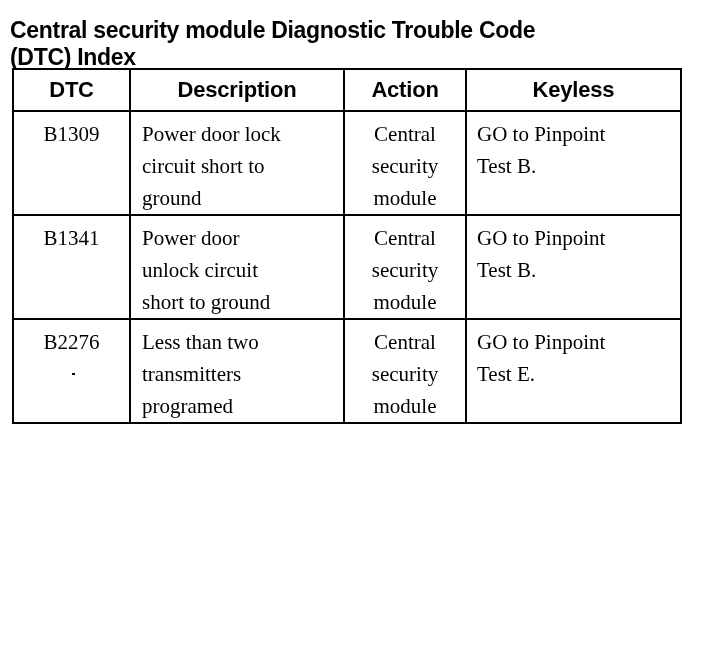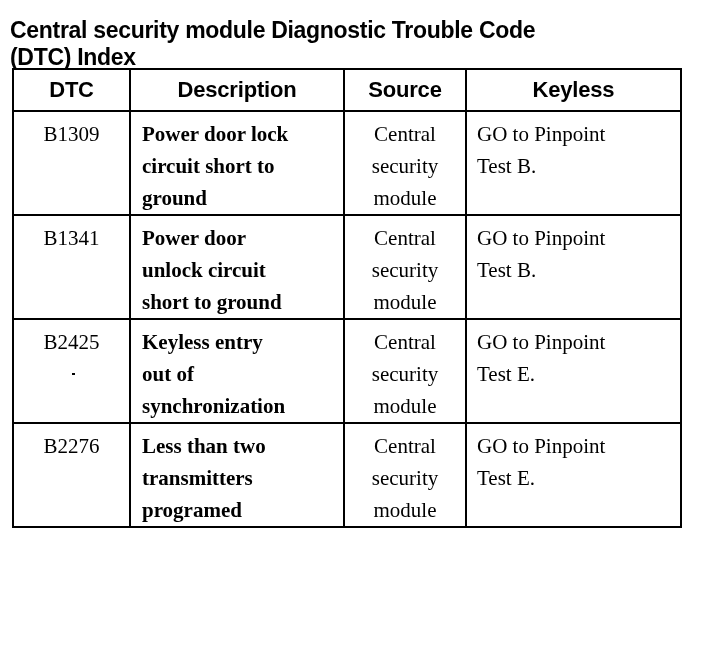--- a/index.html
+++ b/index.html
@@ -87,21 +87,20 @@
   }
 
   .cell-dtc .cell-inner {
     text-align: center;
     letter-spacing: 0px;
   }
   .cell-desc .cell-inner {
     text-align: left;
     padding-left: 11px;
     padding-right: 4px;
-    font-weight: bold;
   }
   .cell-src .cell-inner {
     text-align: center;
     padding-left: 2px;
     padding-right: 2px;
     border-radius: 25px;
   }
   .cell-act .cell-inner {
     text-align: left;
     padding-left: 10px;
@@ -129,21 +128,21 @@
     <colgroup>
       <col class="col-dtc">
       <col class="col-desc">
       <col class="col-src">
       <col class="col-act">
     </colgroup>
     <thead>
       <tr>
         <th>DTC</th>
         <th>Description</th>
-        <th>Source</th>
+        <th>Action</th>
         <th>Keyless</th>
       </tr>
     </thead>
     <tbody>
 
       <tr>
         <td class="cell-dtc">
             <div class="cell-inner">B1309</div>
           </td>
         <td class="cell-desc">
@@ -176,57 +175,38 @@
 security
 module</div>
           </td>
         <td class="cell-act">
             <div class="cell-inner">GO to Pinpoint
 Test B.</div>
           </td>
       </tr>
 
 
+
       <tr>
         <td class="cell-dtc">
-            <div class="cell-inner">B2425</div>
+            <div class="cell-inner">B2276</div>
           </td>
         <td class="cell-desc">
-            <div class="cell-inner">Keyless entry
-out of
-synchronization</div>
+            <div class="cell-inner">Less than two
+transmitters
+programed</div>
           </td>
         <td class="cell-src">
             <div class="cell-inner">Central
 security
 module</div>
           </td>
         <td class="cell-act">
             <div class="cell-inner">GO to Pinpoint
 Test E.</div>
           </td>
       </tr>
 
-      <tr>
-        <td class="cell-dtc">
-            <div class="cell-inner">B2276</div>
-          </td>
-        <td class="cell-desc">
-            <div class="cell-inner">Less than two
-transmitters
-programed</div>
-          </td>
-        <td class="cell-src">
-            <div class="cell-inner">Central
-security
-module</div>
-          </td>
-        <td class="cell-act">
-            <div class="cell-inner">GO to Pinpoint
-Test E.</div>
-          </td>
-      </tr>
-
     </tbody>
   </table>
 </div>
 
 <div class="scan-speck"></div>
 
 </body></html>

